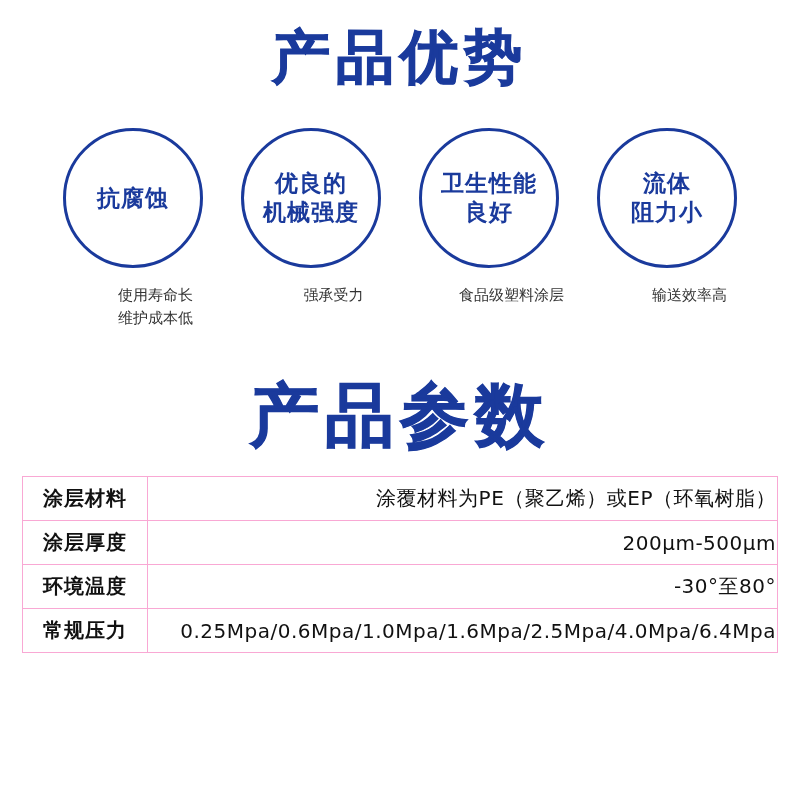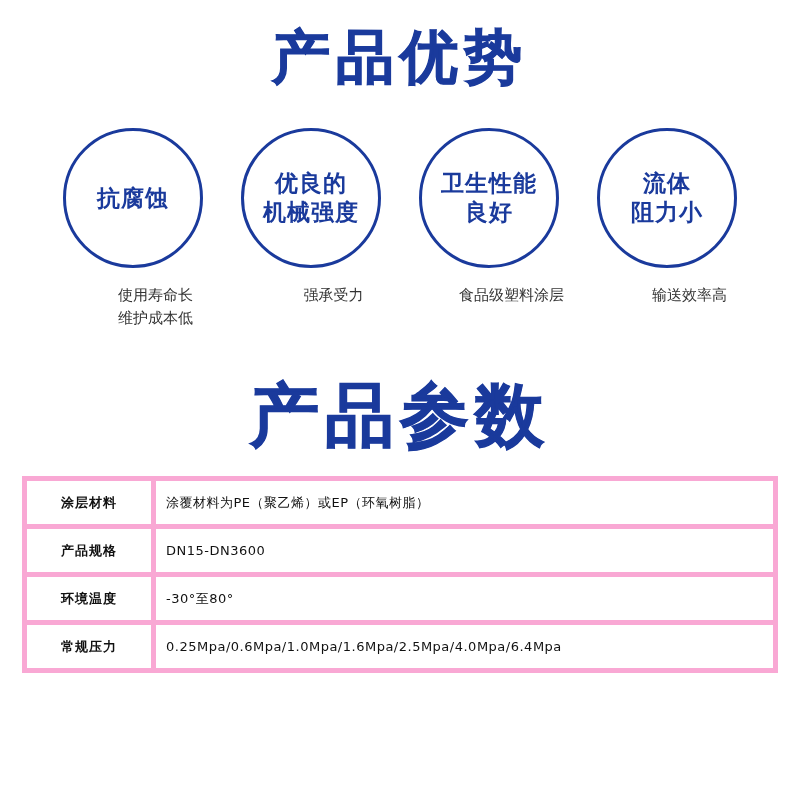--- a/index.html
+++ b/index.html
@@ -94,36 +94,37 @@
   
   .params-table-wrap {
     margin: 26px 22px 0 22px;
   }
   table.params {
     width: 756px;
     border-collapse: collapse;
     table-layout: fixed;
   }
   table.params td {
-    border: 5px solid #f9a8d4;
+    border: 1px solid #f9a8d4;
     height: 41px;
     font-family: "DejaVu Sans", sans-serif;
-    font-size: 13px;
+    font-size: 20px;
     color: #111111;
     vertical-align: middle;
   }
   td.label {
     width: 122px;
     font-weight: bold;
     text-align: center;
     letter-spacing: 1px;
   }
   td.value {
     padding-left: 10px;
     letter-spacing: 0.5px;
+    text-align: right;
   }
 </style>
 </head>
 <body>
 
 <div class="page">
 
   <div class="section-title" id="advantages-title">产品优势</div>
 
   <div class="circles-row">
@@ -167,22 +168,22 @@
   <div class="section-title" id="params-title">产品参数</div>
 
   <div class="params-table-wrap">
     <table class="params">
       <tbody>
         <tr>
           <td class="label">涂层材料</td>
           <td class="value">涂覆材料为PE（聚乙烯）或EP（环氧树脂）</td>
         </tr>
         <tr>
-          <td class="label">产品规格</td>
-          <td class="value">DN15-DN3600</td>
+          <td class="label">涂层厚度</td>
+          <td class="value">200μm-500μm</td>
         </tr>
         <tr>
           <td class="label">环境温度</td>
           <td class="value">-30°至80°</td>
         </tr>
         <tr>
           <td class="label">常规压力</td>
           <td class="value">0.25Mpa/0.6Mpa/1.0Mpa/1.6Mpa/2.5Mpa/4.0Mpa/6.4Mpa</td>
         </tr>
       </tbody>

